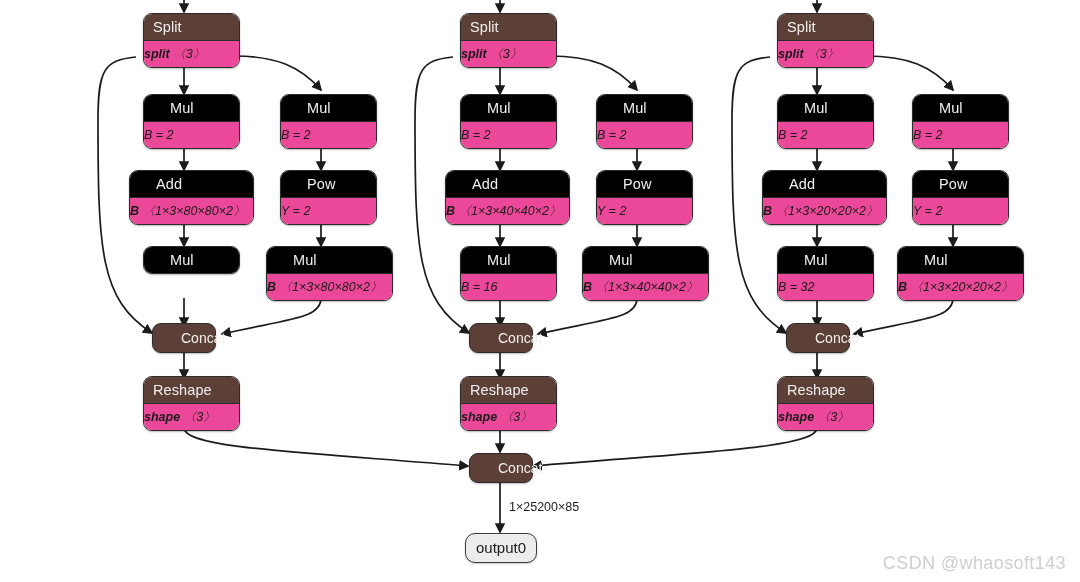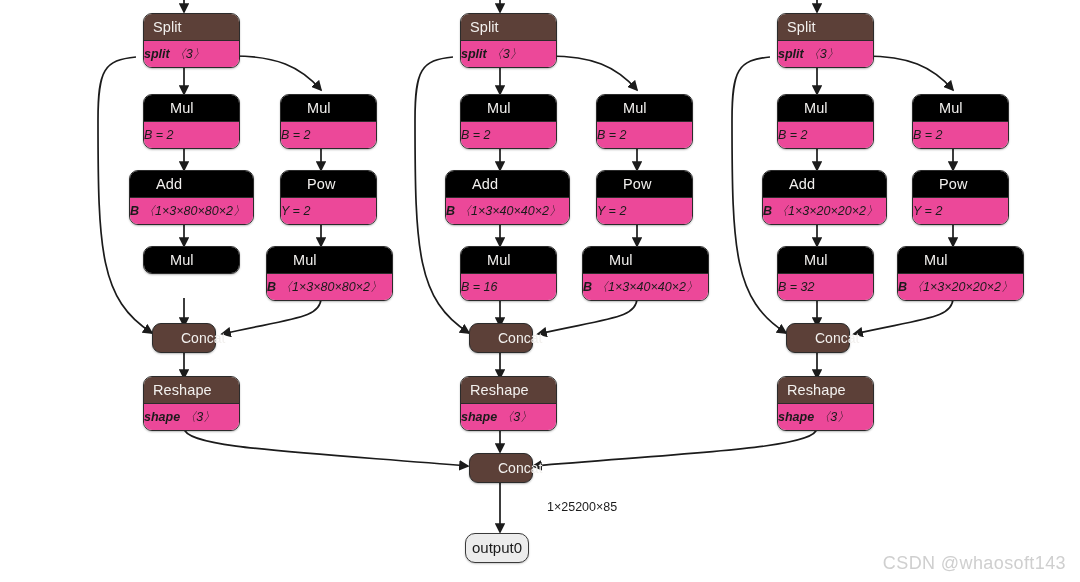--- a/index.html
+++ b/index.html
@@ -279,18 +279,18 @@
 
   <div class="pill" style="left:786px;top:323px;width:64px;">Concat</div>
 
   <div class="node op-brown" style="left:770px;top:376px;width:97px;">
     <div class="hdr">Reshape</div>
     <div class="attr"><b>shape</b> <span class="sh">〈3〉</span></div>
   </div>
 
   <div class="pill" style="left:469px;top:453px;width:64px;">Concat</div>
 
-  <div class="edge-label" style="left:509px;top:500px;margin-left:38px;">1×25200×85</div>
-
-  <div class="terminal" style="left:465px;top:533px;width:64px;">output0</div>
+  <div class="edge-label" style="left:509px;top:500px;">1×25200×85</div>
+
+  <div class="terminal" style="left:465px;top:533px;width:72px;">output0</div>
 
   <div class="watermark">CSDN @whaosoft143</div>
 </div>
 
 </body></html>

